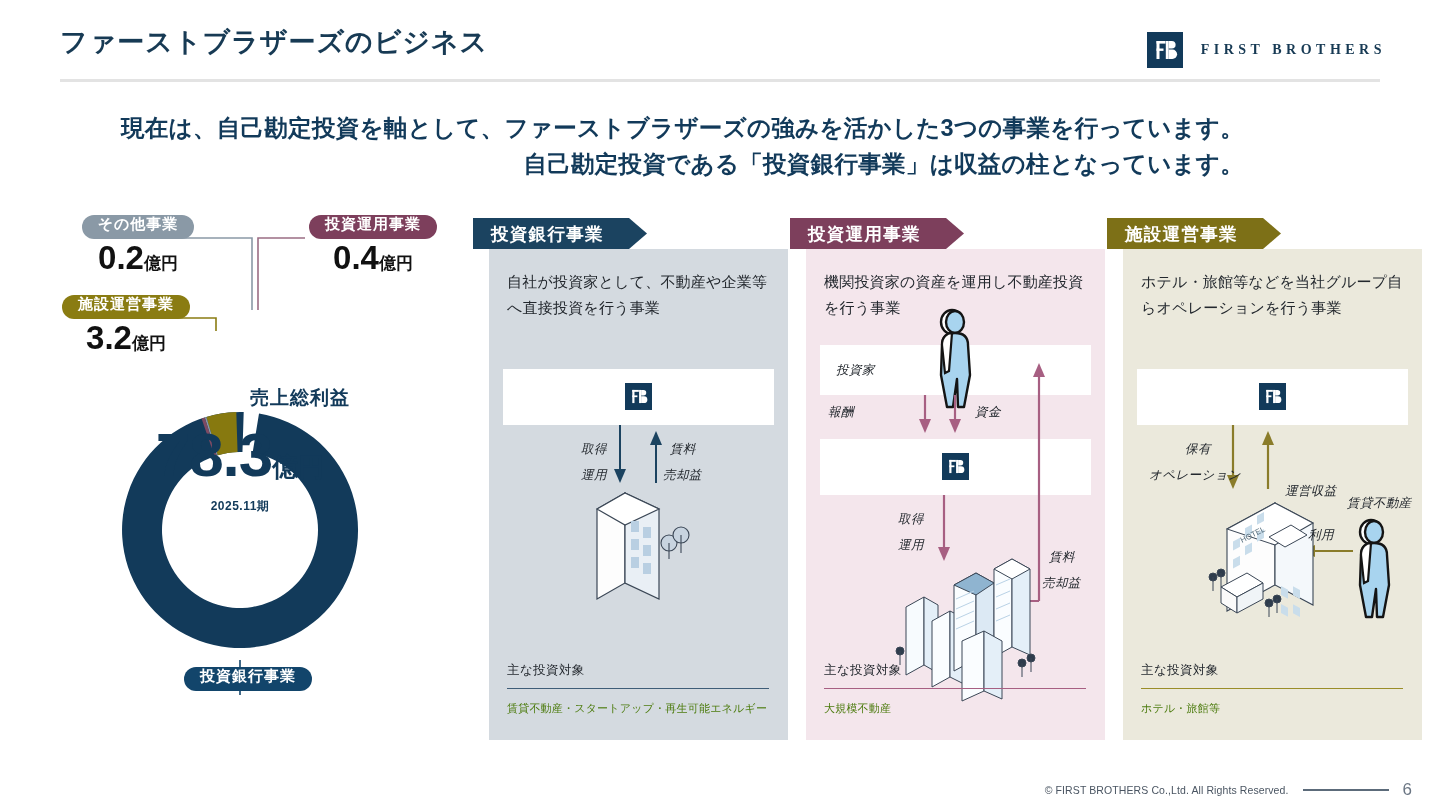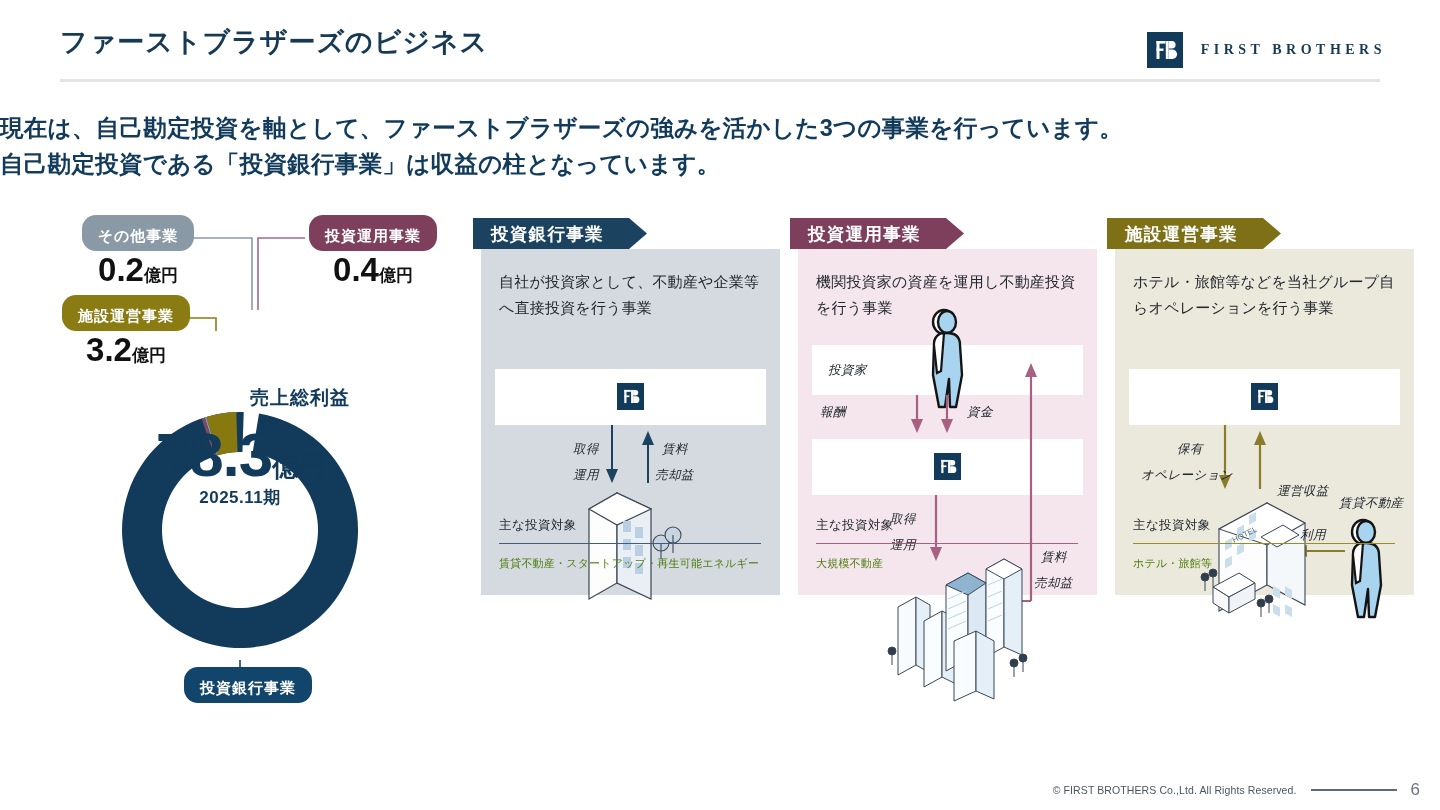--- a/index.html
+++ b/index.html
@@ -24,82 +24,82 @@
     width:36px;height:36px;background:#123a5a;display:flex;align-items:center;
     justify-content:center;
   }
   .brand-mark svg{display:block;}
   .brand-text{
     font-family:"Liberation Serif","DejaVu Serif",serif;
     font-size:14px;letter-spacing:4.5px;font-weight:bold;color:#173a54;
   }
   
   .lead{
-    position:absolute;left:0;top:110px;width:1244px;text-align:left;
+    position:absolute;left:0;top:110px;width:1244px;text-align:right;
     color:#123a5a;font-weight:bold;font-size:23.5px;line-height:1.55;
     letter-spacing:.3px;
   }
   .lead div{white-space:nowrap;}
   
   .donut-block{position:absolute;left:20px;top:205px;width:440px;height:545px;}
   .donut-svg{position:absolute;left:0;top:0;}
   .donut-center{
     position:absolute;left:110px;top:180px;width:220px;text-align:center;
     color:#123a5a;
   }
   .dc-title{font-size:19px;font-weight:bold;letter-spacing:1px;text-align:right;}
   .dc-value{margin-top:13px;font-weight:bold;line-height:1;}
   .dc-value .num{font-size:62px;letter-spacing:-1px;}
   .dc-value .unit{font-size:26px;letter-spacing:0px;}
-  .dc-period{font-size:17px;font-weight:bold;letter-spacing:.5px;}
+  .dc-period{margin-top:12px;font-size:12px;font-weight:bold;letter-spacing:.5px;}
   
   .callout{position:absolute;text-align:center;}
   .pill{
     display:inline-block;border-radius:14px;color:#ffffff;font-weight:bold;
-    font-size:15px;padding:12px 16px 5px;letter-spacing:1px;white-space:nowrap;
+    font-size:15px;padding:0 16px 5px;letter-spacing:1px;white-space:nowrap;
   }
   .amount{
     margin-top:2px;font-weight:bold;color:#111111;white-space:nowrap;
     line-height:1.05;
   }
   .amount .n{font-size:33px;}
   .amount .u{font-size:17px;}
   #callout-other{left:28px;top:10px;width:180px;}
   #callout-asset{left:258px;top:10px;width:190px;}
   #callout-facility{left:16px;top:90px;width:180px;}
   #callout-ibank{left:128px;top:462px;width:200px;}
   
   .card{position:absolute;top:218px;width:299px;height:520px;}
   .card-tag{
     position:relative;height:31px;display:flex;align-items:center;
     padding:0 0 0 18px;color:#ffffff;font-weight:bold;font-size:17.5px;
     letter-spacing:1.3px;width:174px;
     clip-path:polygon(0 0, 156px 0, 174px 50%, 156px 100%, 0 100%);
   }
-  .card-body{position:absolute;left:8px;top:31px;width:299px;height:346px;}
+  .card-body{position:absolute;left:16px;top:31px;width:299px;height:491px;}
   .card-desc{
     position:absolute;left:18px;top:20px;width:262px;font-size:15px;
     line-height:1.75;color:#23282e;letter-spacing:.2px;
   }
   .white-band{position:absolute;background:#ffffff;}
   .fig-label{
     position:absolute;font-size:12.5px;color:#23282e;letter-spacing:.4px;
     white-space:nowrap;
     font-style:italic;
   }
   .card-footer{position:absolute;left:18px;bottom:22px;width:262px;}
   .footer-cap{font-size:12.5px;color:#23282e;letter-spacing:.4px;}
   .footer-rule{height:1px;margin:9px 0 11px;}
   .footer-val{font-size:11px;color:#4d7c0f;line-height:1.6;letter-spacing:.2px;}
   .fb-chip{
     position:absolute;width:27px;height:27px;background:#123a5a;
     display:flex;align-items:center;justify-content:center;
   }
   
-  .page-footer{position:absolute;right:20px;bottom:10px;display:flex;align-items:center;gap:14px;}
+  .page-footer{position:absolute;right:28px;bottom:10px;display:flex;align-items:center;gap:14px;}
   .copyright{font-size:10.5px;color:#4a5562;letter-spacing:.1px;}
   .foot-rule{width:86px;height:1.5px;background:#5c6b7a;}
   .page-num{font-size:17px;color:#6b7684;}
   svg{overflow:visible;}
 </style>
 </head>
 <body>
 
 <div class="page-header">
   <div class="page-title">ファーストブラザーズのビジネス</div>

